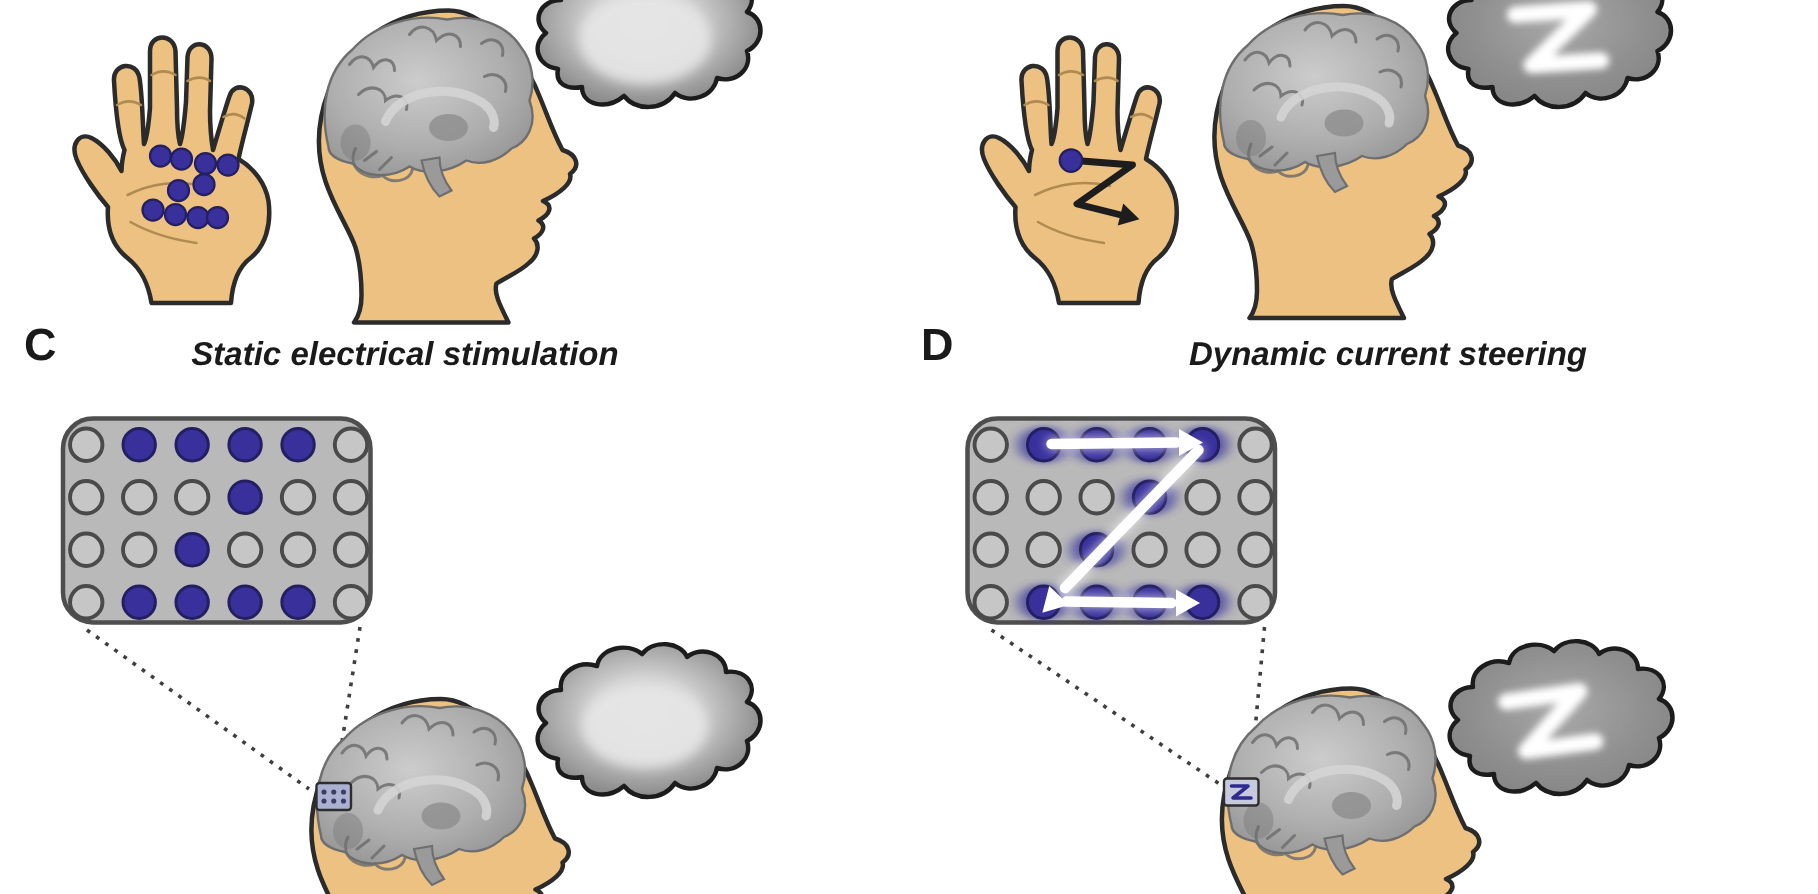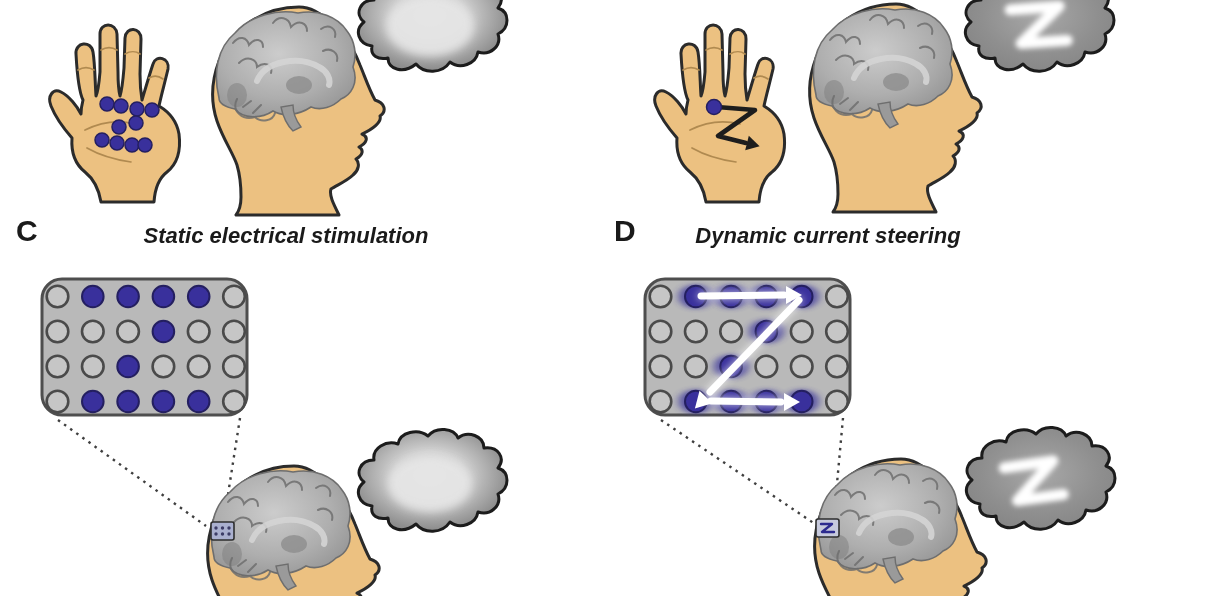--- a/index.html
+++ b/index.html
@@ -272,16 +272,16 @@
     <use href="#chipZ" transform="translate(11,64)"></use>
   </g>
 
   <g transform="translate(958,426)">
     <use href="#cloudShape" class="cloud-dark"></use>
     <use href="#cloudZ" transform="translate(76,54) rotate(-14)"></use>
   </g>
 </svg>
 
 <div class="panel-letter" style="left:16px;top:216px;">C</div>
-<div class="panel-title" style="left:76px;top:223px;">Static electrical stimulation</div>
+<div class="panel-title" style="left:60px;top:223px;">Static electrical stimulation</div>
 <div class="panel-letter" style="left:614px;top:216px;">D</div>
-<div class="panel-title" style="left:618px;top:223px;">Dynamic current steering</div>
+<div class="panel-title" style="left:638px;top:223px;text-align:right;">Dynamic current steering</div>
 </div>
 
 </body></html>

